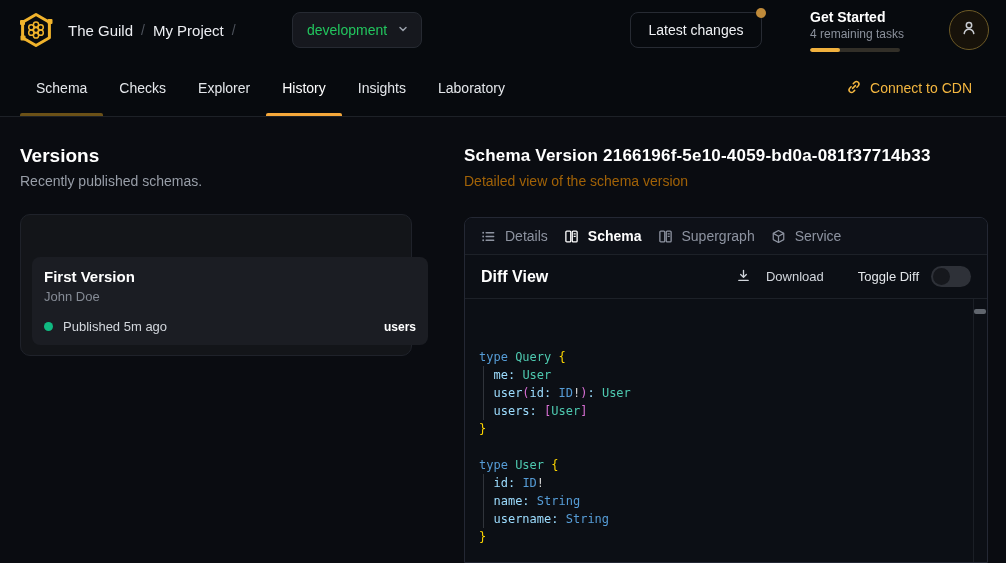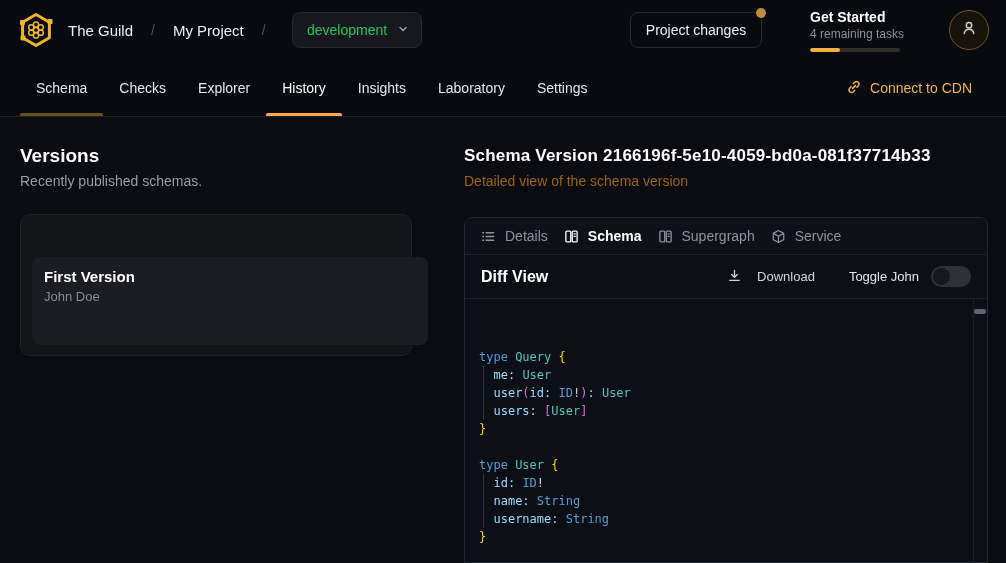--- a/index.html
+++ b/index.html
@@ -2,21 +2,21 @@
 <html><head>
 <meta charset="utf-8">
 <style>
   * { margin:0; padding:0; box-sizing:border-box; }
   html,body { width:1006px; height:563px; overflow:hidden; }
   body { background:#0a0c11; font-family:"Liberation Sans", sans-serif; color:#e8eaee; position:relative; }
 
   
   .header { position:absolute; top:0; left:0; width:1006px; height:60px; background:#070a0e; display:flex; align-items:center; }
   .logo { position:absolute; left:16px; top:10px; width:40px; height:40px; cursor:pointer; }
-  .crumbs { position:absolute; left:68px; top:0; height:60px; display:flex; align-items:center; gap:18px; font-size:15px; }
+  .crumbs { position:absolute; left:68px; top:0; height:60px; display:flex; align-items:center; gap:8px; font-size:15px; }
   .crumb { color:#eceef2; font-weight:500; cursor:pointer; }
   .crumb-sep { color:#4d525b; font-size:14px; }
   .target-dd { position:absolute; left:292px; top:12px; height:36px; min-width:120px; padding:0 12px 0 14px; background:#16181e; border:1px solid #262a32; border-radius:8px; display:flex; align-items:center; gap:10px; font-size:14px; color:#22c55e; cursor:pointer; }
   .latest-btn { position:absolute; left:630px; top:12px; width:132px; height:36px; border:1px solid #272b33; border-radius:8px; background:transparent; color:#eff1f4; font-size:14px; display:flex; align-items:center; justify-content:center; cursor:pointer; }
   .latest-dot { position:absolute; right:-5px; top:-5px; width:10px; height:10px; border-radius:50%; background:#c08b3a; }
   .get-started { position:absolute; left:810px; top:9px; width:100px; cursor:pointer; }
   .gs-title { font-size:14px; font-weight:600; color:#fff; }
   .gs-sub { font-size:12px; color:#8b919c; margin-top:2px; white-space:nowrap; }
   .gs-bar { margin-top:7px; width:90px; height:4px; border-radius:2px; background:#322f28; overflow:hidden; }
   .gs-fill { height:100%; background:#f0b13e; border-radius:2px; }
@@ -99,21 +99,21 @@
   </div>
   <div class="target-dd">
     <span>development</span>
     <span>
       <svg width="12" height="12" viewBox="0 0 12 12" fill="none" stroke="#9aa0aa" stroke-width="1.5" stroke-linecap="round">
           <path d="M3 4.5l3 3 3-3"></path>
         </svg>
     </span>
   </div>
   <div class="latest-btn">
-    <span>Project changes</span>
+    <span>Latest changes</span>
     <span class="latest-dot"></span>
   </div>
   <div class="get-started">
     <div class="gs-title">Get Started</div>
     <div class="gs-sub">4 remaining tasks</div>
     <div class="gs-bar">
       <div class="gs-fill" id="gs-fill" style="width: 33%;"></div>
     </div>
   </div>
   <div class="avatar">
@@ -139,42 +139,44 @@
     </div>
   <div class="nav-tab active">
       <span>History</span>
       <span class="bar"></span>
     </div>
   <div class="nav-tab">
       <span>Insights</span>
     </div>
   <div class="nav-tab">
       <span>Laboratory</span>
-    </div>
-  <div class="nav-tab">
-      <span>Settings</span>
     </div>
 </div>
 <div class="cdn-link">
   <span>
     <svg width="16" height="16" viewBox="0 0 16 16" fill="none" stroke="#f4b740" stroke-width="1.5" stroke-linecap="round">
       <path d="M6.6 9.4 9.4 6.6"></path>
       <path d="M7.3 4.6l1.4-1.4a2.55 2.55 0 013.6 3.6L10.9 8.2"></path>
       <path d="M8.7 11.4l-1.4 1.4a2.55 2.55 0 01-3.6-3.6l1.4-1.4"></path>
     </svg>
   </span>
   <span>Connect to CDN</span>
 </div>
 
 <div class="left-title">Versions</div>
 <div class="left-sub">Recently published schemas.</div>
 <div class="versions-card">
   <div class="version-item">
     <div class="v-name">First Version</div>
     <div class="v-author">John Doe</div>
+    <div class="v-row">
+      <span class="v-dot"></span>
+      <span class="v-status">Published 5m ago</span>
+      <span class="v-badge">users</span>
+    </div>
   </div>
 </div>
 
 <div class="right-title">Schema Version 2166196f-5e10-4059-bd0a-081f37714b33</div>
 <div class="right-sub">Detailed view of the schema version</div>
 
 <div class="detail-panel">
   <div class="detail-tabs">
     <div class="dtab">
       <span>
@@ -225,21 +227,21 @@
   <div class="diff-bar">
     <span class="diff-title">Diff View</span>
     <span class="dl-btn">
       <span>
         <svg width="15" height="15" viewBox="0 0 16 16" fill="none" stroke="#d2d6dc" stroke-width="1.4" stroke-linecap="round" stroke-linejoin="round">
             <path d="M8 2.5v7.2M5 7l3 3 3-3M3 13.2h10"></path>
           </svg>
       </span>
       <span>Download</span>
     </span>
-    <span class="tg-label">Toggle John</span>
+    <span class="tg-label">Toggle Diff</span>
     <span class="toggle" id="diff-toggle">
         <span class="knob"></span>
       </span>
   </div>
 
   <div class="code-wrap">
     <div id="code-root"><div class="code-line"><span class="tok-kw">type</span><span class="tok-pl"> </span><span class="tok-tn">Query</span><span class="tok-pl"> </span><span class="tok-br">{</span></div><div class="code-line ind"><span class="tok-pl">  </span><span class="tok-fd">me:</span><span class="tok-pl"> </span><span class="tok-tn">User</span></div><div class="code-line ind"><span class="tok-pl">  </span><span class="tok-fd">user</span><span class="tok-pr">(</span><span class="tok-fd">id:</span><span class="tok-pl"> </span><span class="tok-sc">ID</span><span class="tok-pu">!</span><span class="tok-pr">)</span><span class="tok-fd">:</span><span class="tok-pl"> </span><span class="tok-tn">User</span></div><div class="code-line ind"><span class="tok-pl">  </span><span class="tok-fd">users:</span><span class="tok-pl"> </span><span class="tok-bk">[</span><span class="tok-tn">User</span><span class="tok-bk">]</span></div><div class="code-line"><span class="tok-br">}</span></div><div class="code-line">&nbsp;</div><div class="code-line"><span class="tok-kw">type</span><span class="tok-pl"> </span><span class="tok-tn">User</span><span class="tok-pl"> </span><span class="tok-br">{</span></div><div class="code-line ind"><span class="tok-pl">  </span><span class="tok-fd">id:</span><span class="tok-pl"> </span><span class="tok-sc">ID</span><span class="tok-pu">!</span></div><div class="code-line ind"><span class="tok-pl">  </span><span class="tok-fd">name:</span><span class="tok-pl"> </span><span class="tok-sc">String</span></div><div class="code-line ind"><span class="tok-pl">  </span><span class="tok-fd">username:</span><span class="tok-pl"> </span><span class="tok-sc">String</span></div><div class="code-line"><span class="tok-br">}</span></div></div>
     <div class="code-track">
       <div class="code-thumb"></div>
     </div>

